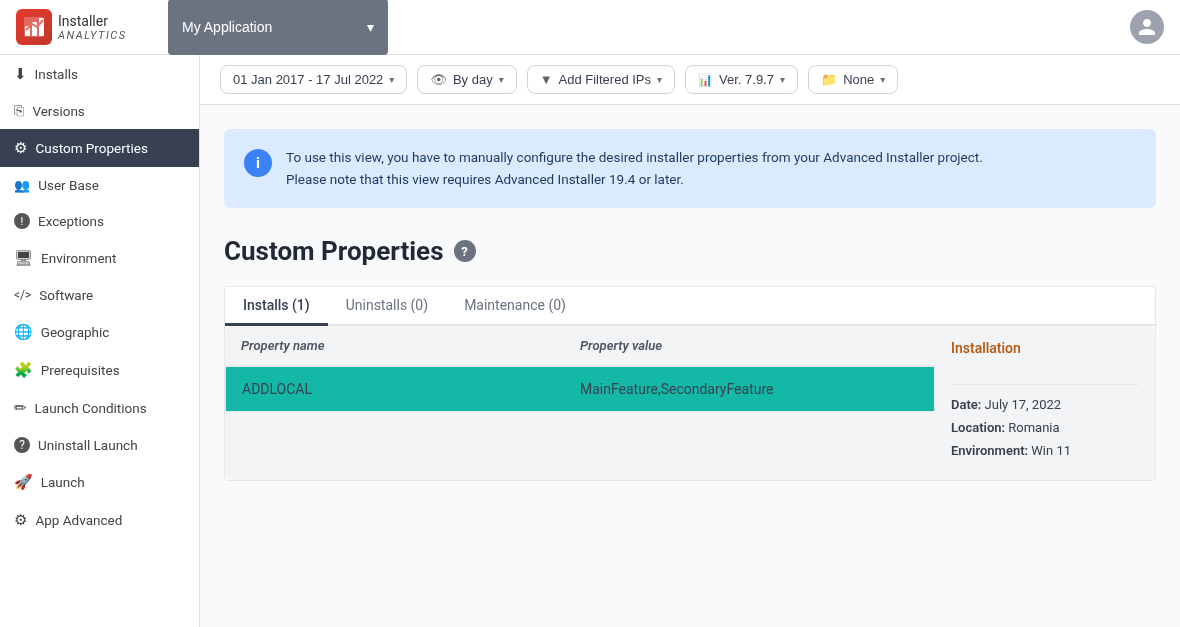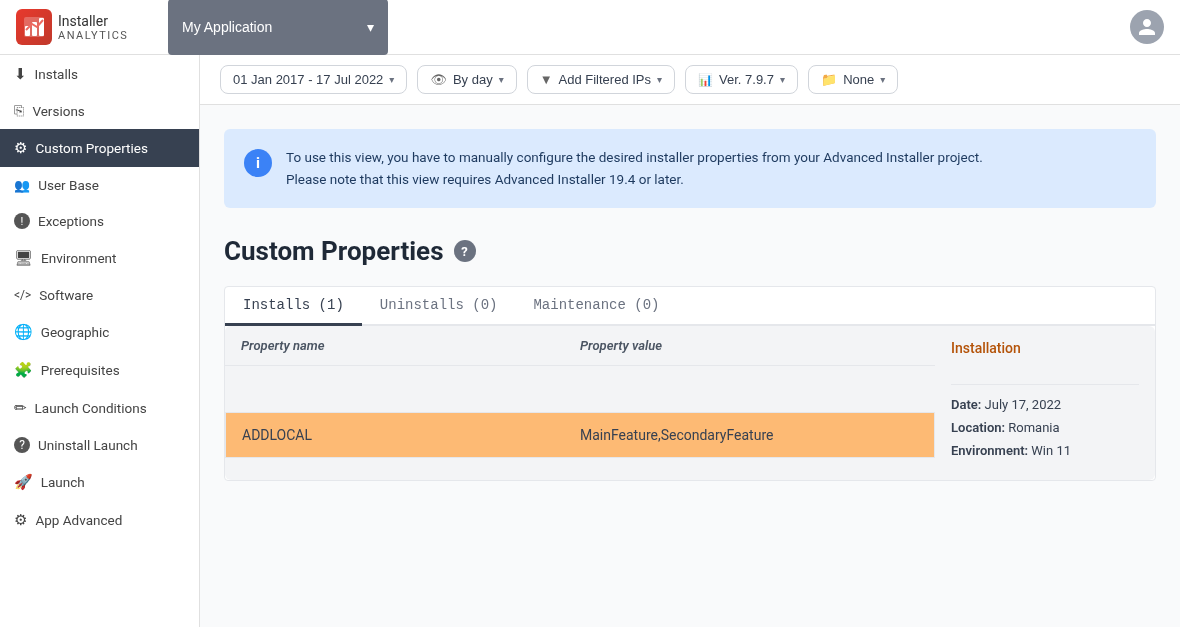--- a/index.html
+++ b/index.html
@@ -40,32 +40,32 @@
     
     .info-box { background: #dbeafe; border-radius: 6px; padding: 18px 20px; display: flex; gap: 14px; margin-bottom: 28px; }
     .info-icon { width: 28px; height: 28px; border-radius: 50%; background: #3b82f6; color: #fff; display: flex; align-items: center; justify-content: center; font-weight: bold; font-size: 15px; flex-shrink: 0; margin-top: 2px; }
     .info-text { font-size: 13.5px; color: #1e3a5f; line-height: 1.6; }
 
     
     .page-title { font-size: 26px; font-weight: 700; color: #1f2937; display: flex; align-items: center; gap: 10px; margin-bottom: 20px; }
     .help-icon { width: 22px; height: 22px; border-radius: 50%; background: #6b7280; color: #fff; display: flex; align-items: center; justify-content: center; font-size: 13px; font-weight: bold; cursor: pointer; }
 
     
-    .tabs { display: flex; gap: 0; border-bottom: 2px solid #e5e7eb; margin-bottom: 0; font-family: Liberation Mono, monospace; }
+    .tabs { display: flex; gap: 0; border-bottom: 2px solid #e5e7eb; margin-bottom: 0; }
     .tab { padding: 10px 18px; cursor: pointer; font-size: 14px; color: #6b7280; border-bottom: 3px solid transparent; margin-bottom: -2px; }
     .tab.active { color: #374151; border-bottom: 3px solid #374151; font-weight: 500; }
 
     
     .table-container { background: #f3f4f6; border-radius: 6px; overflow: hidden; margin-top: 0; display: flex; }
     .table-left { flex: 1; }
     .table-header { display: flex; padding: 12px 16px; background: #f3f4f6; border-bottom: 1px solid #e5e7eb; font-style: italic; }
     .table-header-cell { font-size: 13px; color: #4b5563; font-weight: 600; }
     .table-header-cell:first-child { flex: 1; }
     .table-header-cell:last-child { flex: 1; }
-    .table-row { display: flex; padding: 14px 16px; background: #fdba74; border: 1px solid #e5e7eb; margin-top: 46px; }
+    .table-row { display: flex; padding: 14px 16px; background: #14b8a6; border: 1px solid #e5e7eb; }
     .table-cell { font-size: 14px; color: #374151; }
     .table-cell:first-child { flex: 1; }
     .table-cell:last-child { flex: 1; }
 
     
     .side-panel { width: 220px; padding: 14px 16px; flex-shrink: 0; }
     .side-panel-title { font-size: 14px; color: #b45309; font-weight: 500; margin-bottom: 28px; }
     .side-panel-row { margin-bottom: 8px; font-size: 13px; color: #374151; }
     .side-panel-row strong { font-weight: 600; }
     .side-panel-divider { border: none; border-top: 1px solid #e5e7eb; margin: 0 0 12px 0; }
@@ -80,21 +80,21 @@
     <div class="logo-icon">
       <svg width="22" height="22" viewBox="0 0 22 22" fill="none">
         <rect x="2" y="10" width="5" height="10" fill="#fff" rx="1"></rect>
         <rect x="9" y="6" width="5" height="14" fill="#fff" rx="1"></rect>
         <rect x="16" y="2" width="5" height="18" fill="#fff" rx="1"></rect>
         <path d="M3 14 L9 8 L14 11 L20 4" stroke="#e8392d" stroke-width="2" fill="none"></path>
       </svg>
     </div>
     <div class="logo-text">
       <span>Installer</span>
-      <span style="font-size:11px; letter-spacing:1.5px; color:#555;">ANALYTICS</span>
+      <span style="font-size:11px; letter-spacing:1.5px; color:#555;font-style:italic;">ANALYTICS</span>
     </div>
   </div>
   <button class="app-dropdown">
     <span>My Application</span>
     <span class="app-dropdown-arrow">▾</span>
   </button>
   <div class="topbar-spacer"></div>
   <div class="avatar">
     <svg viewBox="0 0 24 24">
       <path d="M12 12c2.7 0 4.8-2.1 4.8-4.8S14.7 2.4 12 2.4 7.2 4.5 7.2 7.2 9.3 12 12 12zm0 2.4c-3.2 0-9.6 1.6-9.6 4.8v2.4h19.2v-2.4c0-3.2-6.4-4.8-9.6-4.8z"></path>

